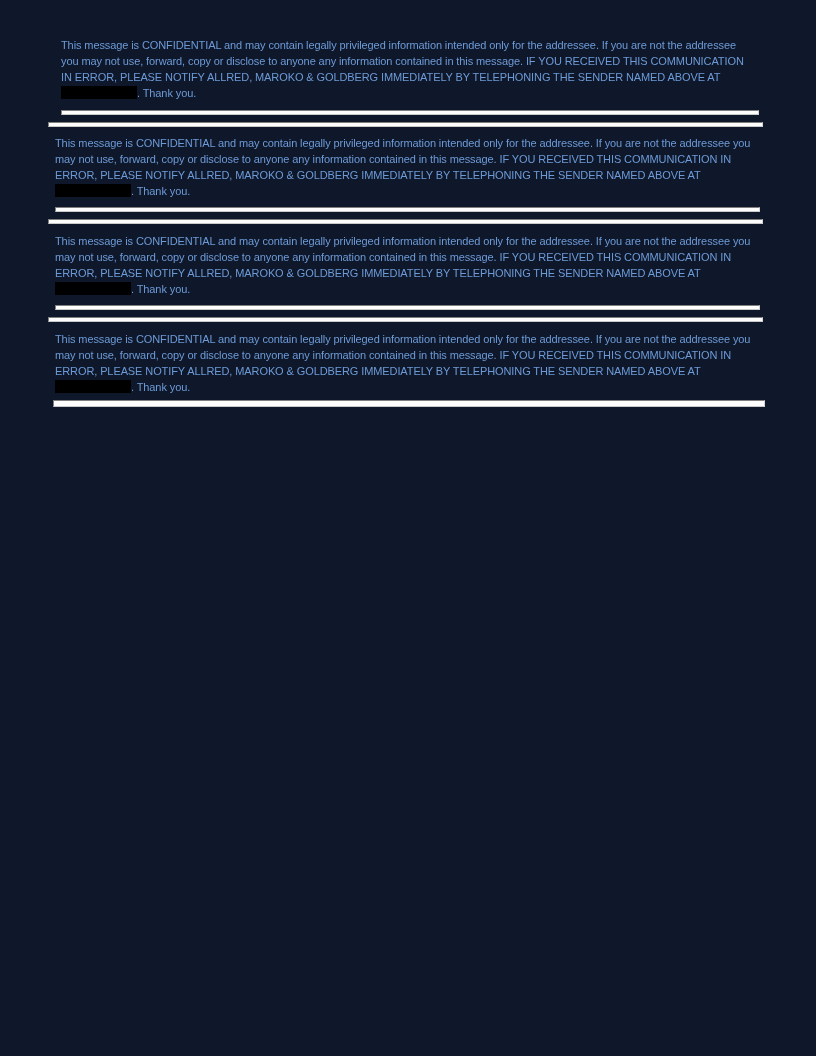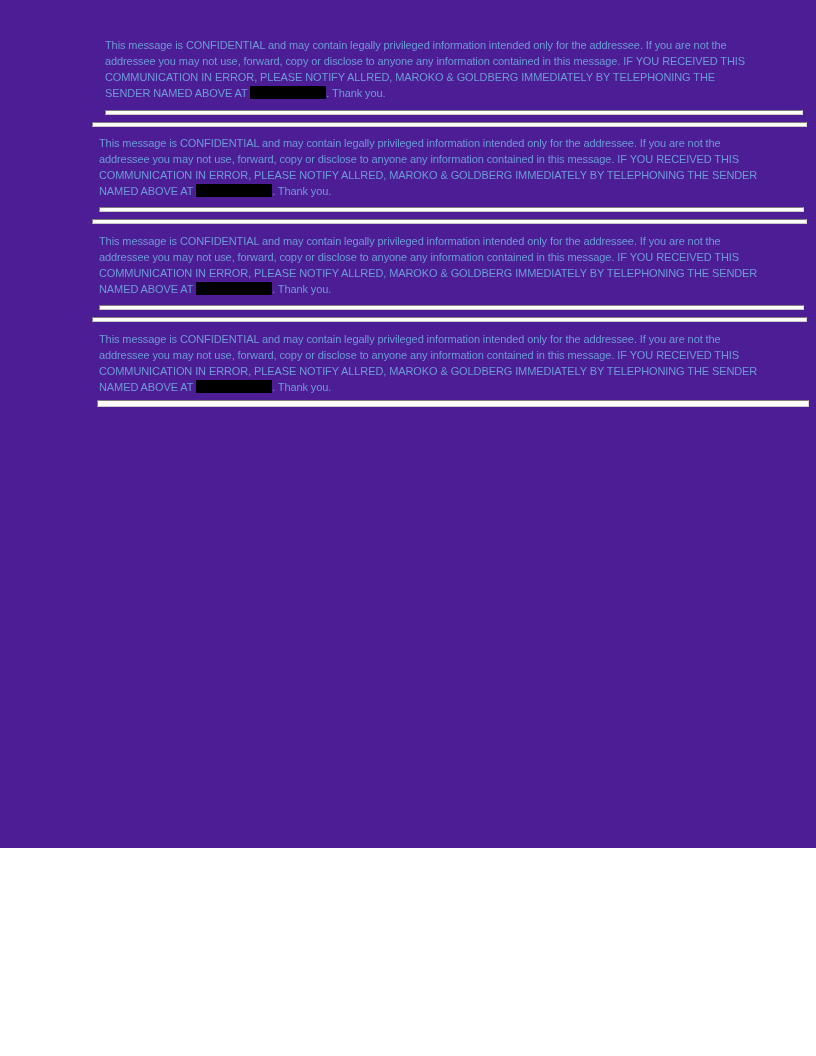--- a/index.html
+++ b/index.html
@@ -3,27 +3,26 @@
 <meta charset="utf-8">
 <style>
   html, body {
     margin: 0;
     padding: 0;
     background: #ffffff;
   }
   .page {
     position: relative;
     width: 816px;
-    height: 848px;
-    background: #4c1d95;
+    height: 1056px;
+    background: #0f172a;
     padding-top: 37px;
     box-sizing: border-box;
     overflow: hidden;
     font-family: "Liberation Sans", sans-serif;
-    padding-left: 44px;
   }
   .disclaimer {
     color: #6d9bd7;
     font-size: 11px;
     line-height: 16px;
     letter-spacing: -0.1px;
     margin: 0;
   }
   .block-first {
     margin: 0 60px 0 61px;   

